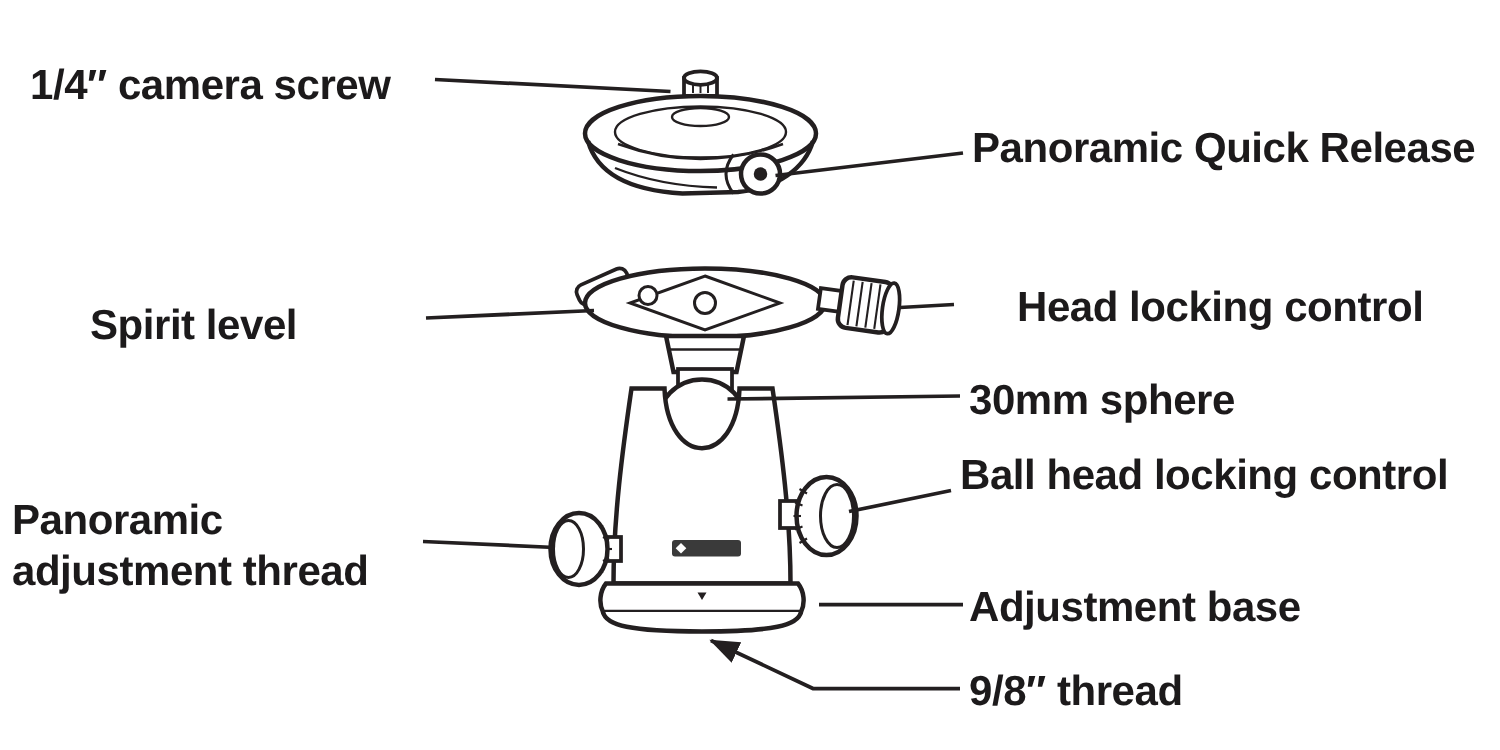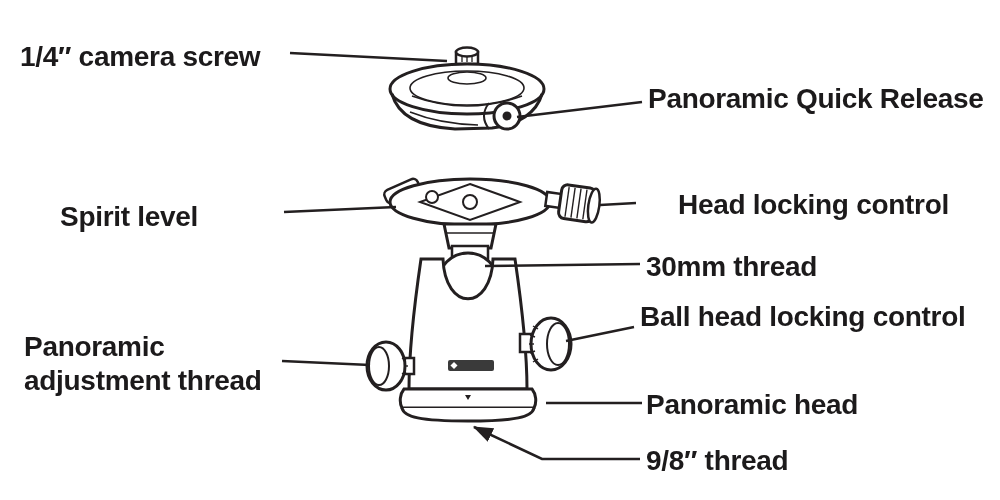--- a/index.html
+++ b/index.html
@@ -141,33 +141,33 @@
 
   <div class="label align-right" style="left:60px;top:200px;width:222px;">
     <span>Spirit level</span>
   </div>
 
   <div class="label" style="left:642px;top:188px;margin-left:36px;">
     <span>Head locking control</span>
   </div>
 
   <div class="label" style="left:646px;top:250px;">
-    <span>30mm thread</span>
+    <span>30mm sphere</span>
   </div>
 
   <div class="label" style="left:640px;top:300px;">
     <span>Ball head locking control</span>
   </div>
 
-  <div class="label align-right" style="left:24px;top:330px;width:258px;">
+  <div class="label align-right" style="left:8px;top:330px;width:258px;">
     <span>Panoramic</span>
     <span>adjustment thread</span>
   </div>
 
   <div class="label" style="left:646px;top:388px;">
-    <span>Panoramic head</span>
+    <span>Adjustment base</span>
   </div>
 
   <div class="label" style="left:646px;top:444px;">
     <span>9/8″ thread</span>
   </div>
 
 </div>
 
 </body></html>

